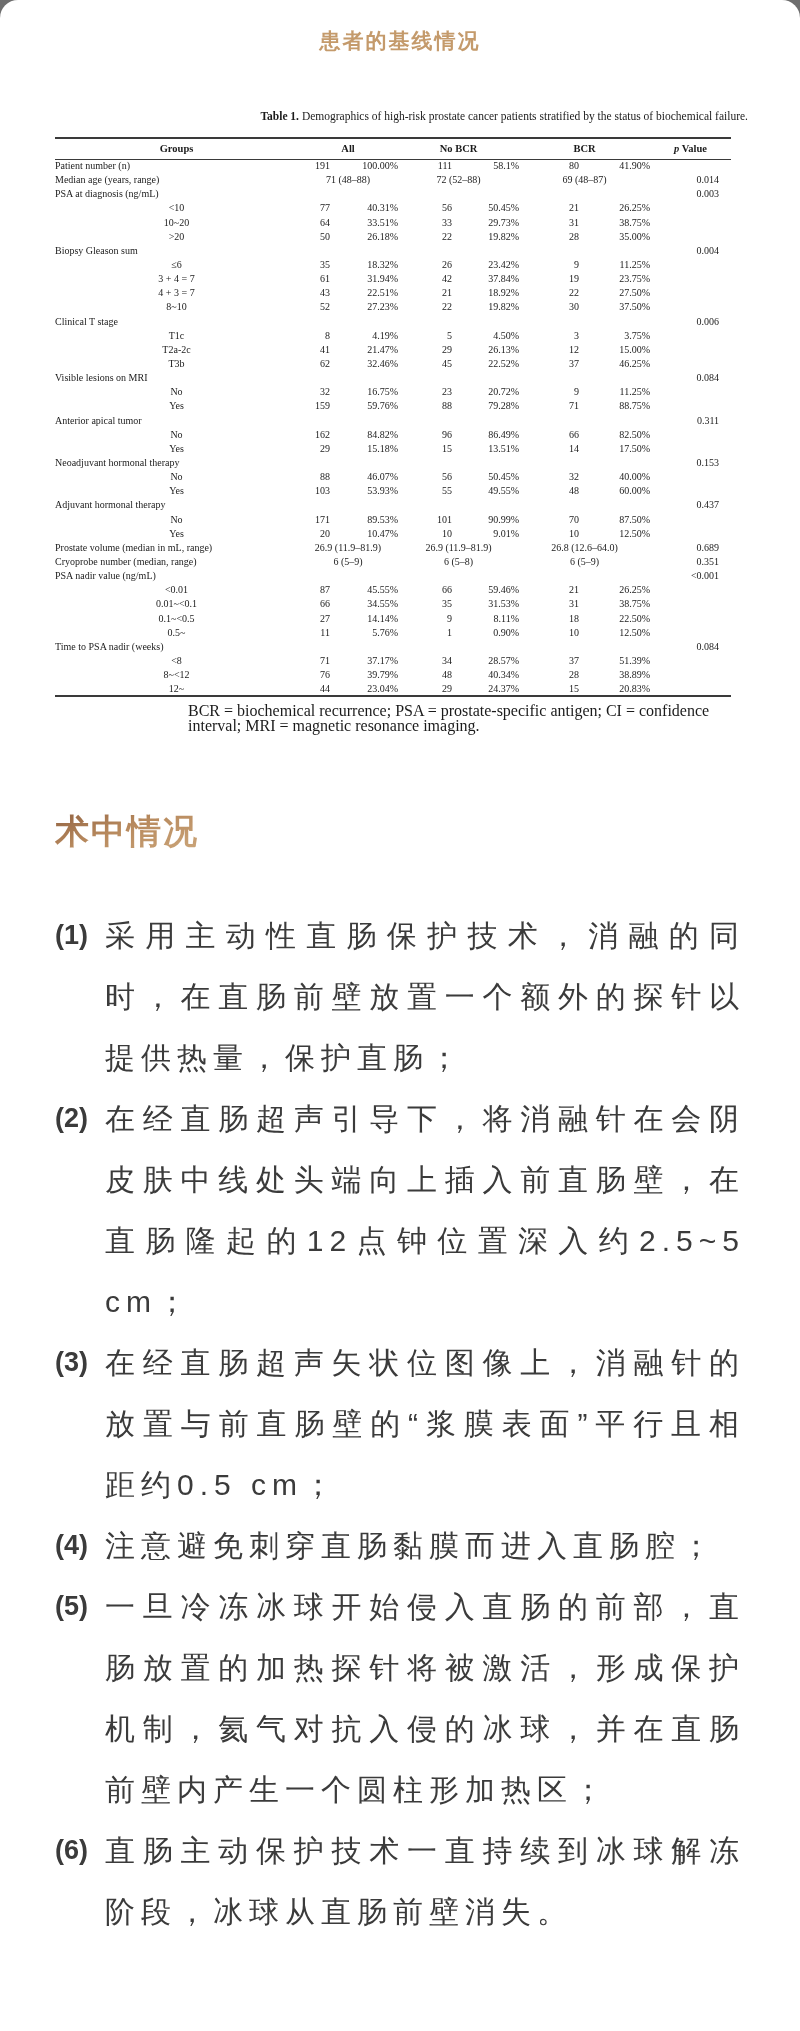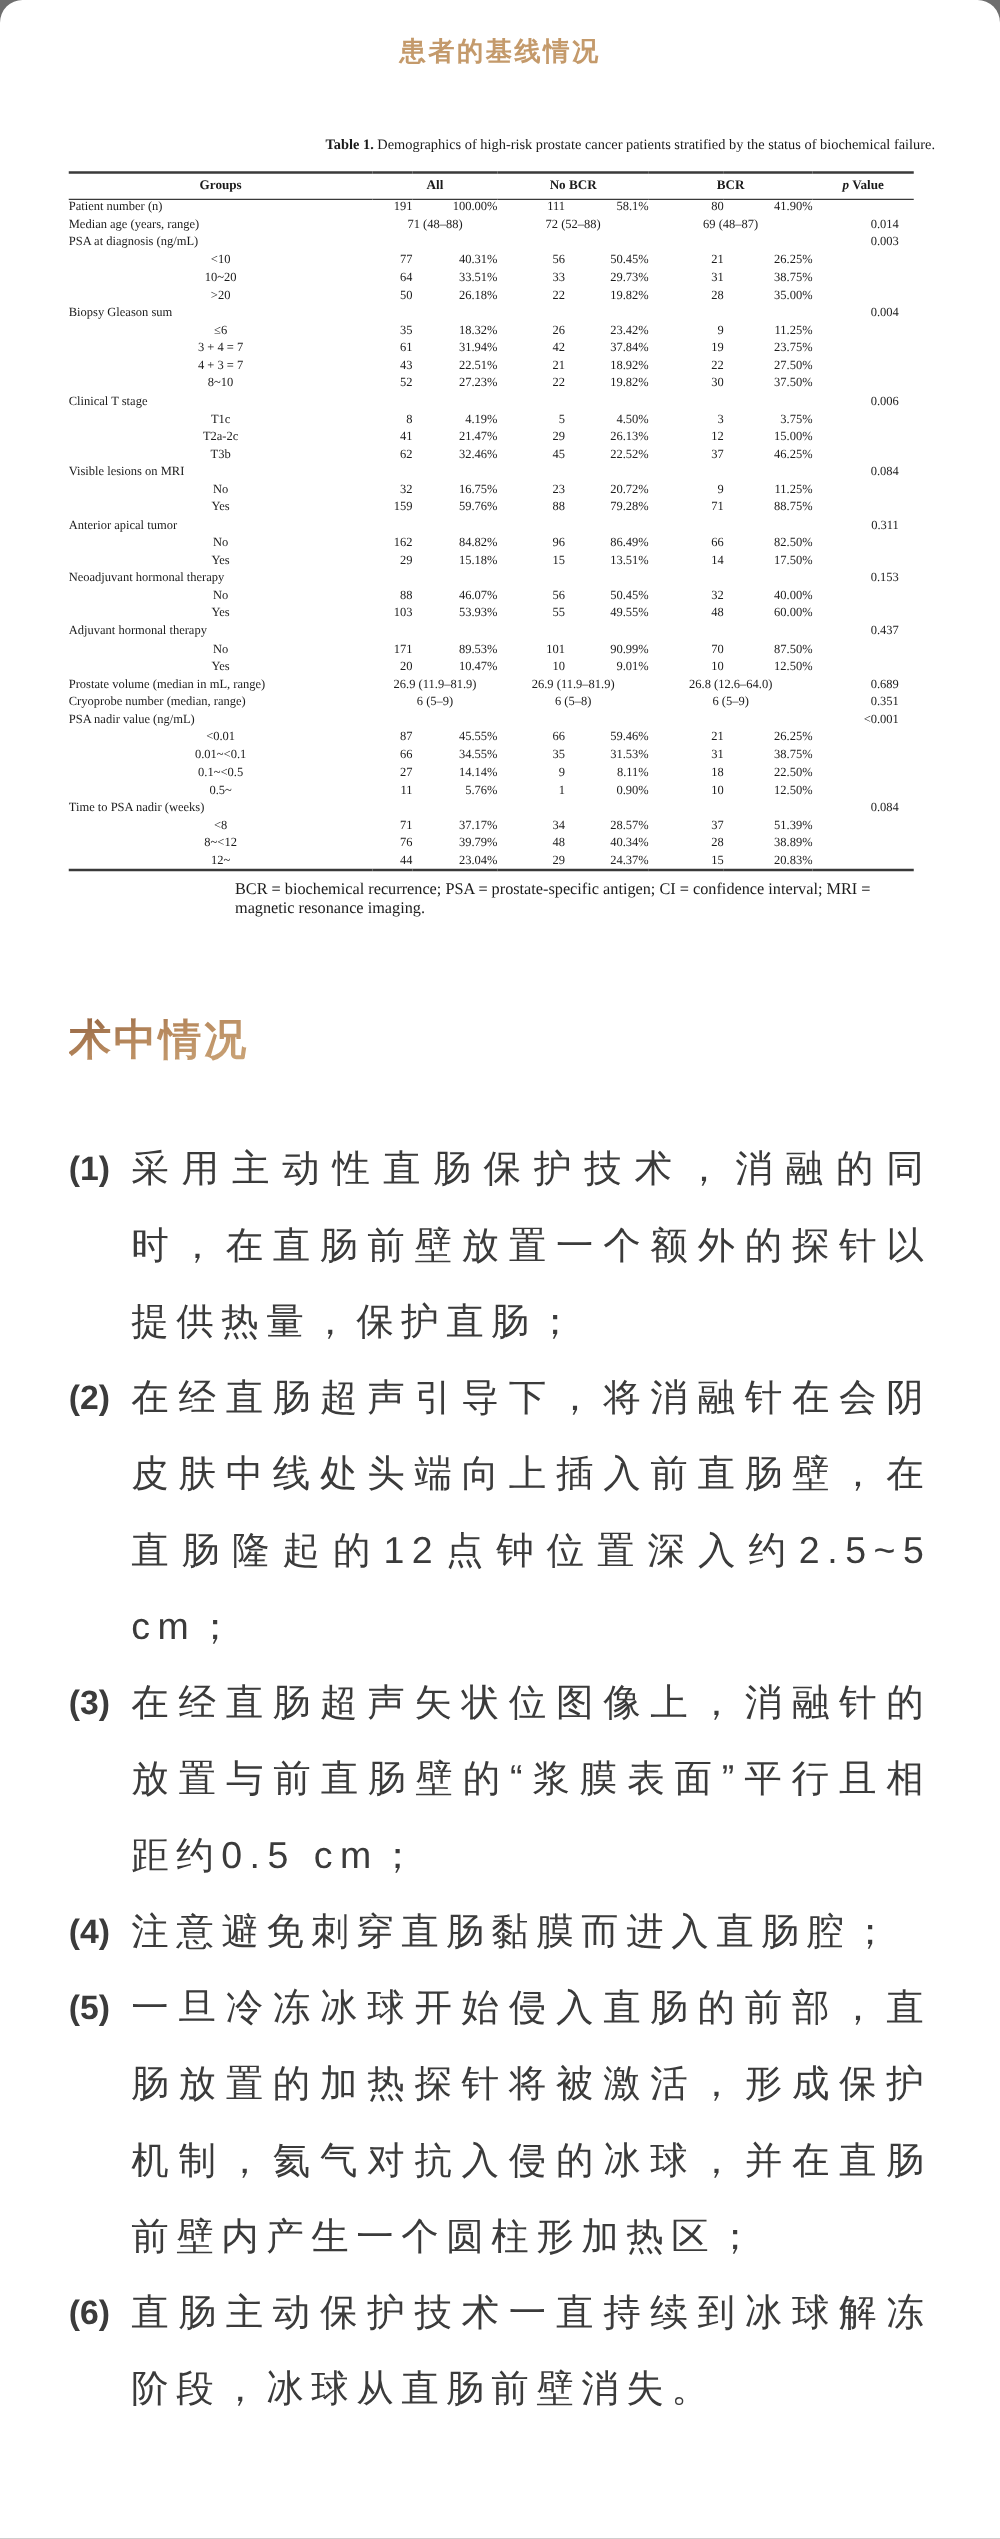--- a/index.html
+++ b/index.html
@@ -70,21 +70,21 @@
   .sci-table td.lbl { text-align: left; }
   .sci-table td.lbl.sub { text-align: center; }
   .sci-table td.num { text-align: right; }
   .sci-table td.pct { text-align: right; }
   .sci-table td.ctr { text-align: center; }
   .sci-table td.pv  { text-align: right; padding-right: 12px; }
   .tbl-footnote {
     margin-left: 133px;
     margin-top: 6px;
     width: 556px;
-    font-size: 13px;
+    font-size: 16px;
     line-height: 15px;
   }
   
   .mid-title {
     margin: 76px 0 0 55px;
     font-family: "Liberation Serif", serif;
     font-size: 34px;
     font-weight: bold;
     letter-spacing: 2px;
     color: #b2835a;

